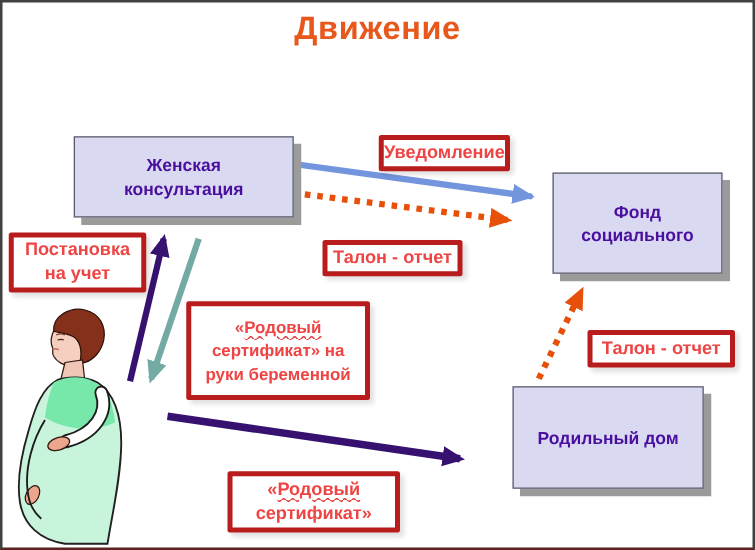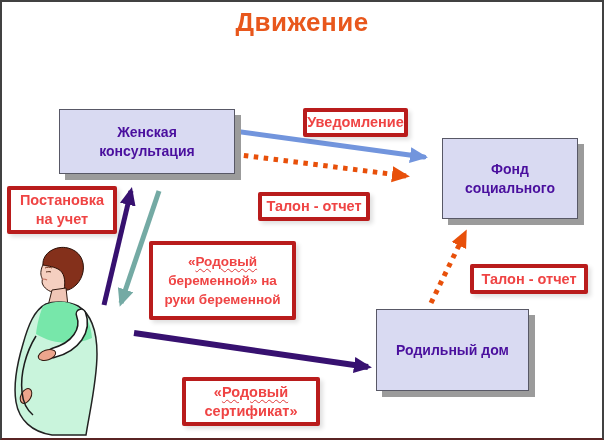--- a/index.html
+++ b/index.html
@@ -26,21 +26,21 @@
     box-shadow:3px 3px 4px rgba(0,0,0,0.12);
   }
   .wavy{text-decoration:underline wavy #e03a3a;text-decoration-thickness:1px;text-underline-offset:2px;}
   #box-consultation{left:57px;top:107px;width:176px;height:65px;}
   #box-notification{left:301px;top:106px;width:105px;height:29px;}
   #box-fund{left:440px;top:136px;width:136px;height:81px;}
   #box-registration{left:5px;top:184px;width:110px;height:48px;}
   #box-talon-top{left:256px;top:190px;width:112px;height:29px;}
   #box-cert-issue{left:147px;top:239px;width:147px;height:79px;font-size:13.5px;}
   #box-talon-right{left:468px;top:262px;width:118px;height:30px;}
-  #box-maternity{left:374px;top:307px;width:153px;height:82px;}
+  #box-maternity{left:408px;top:307px;width:153px;height:82px;}
   #box-certificate{left:180px;top:375px;width:138px;height:49px;}
   #arrows{position:absolute;left:0;top:0;width:604px;height:440px;z-index:2;pointer-events:none;}
   #woman{position:absolute;left:4px;top:242px;width:120px;height:194px;z-index:1;}
 </style>
 </head>
 <body>
 
 <div id="stage">
 
   <div class="title">
@@ -116,21 +116,21 @@
     <div>Постановка</div>
     <div>на учет</div>
   </div>
 
   <div class="box wht" id="box-talon-top">
     <div>Талон - отчет</div>
   </div>
 
   <div class="box wht" id="box-cert-issue">
     <div><span>«</span><span class="wavy">Родовый</span></div>
-    <div>беременной» на</div>
+    <div>сертификат» на</div>
     <div>руки беременной</div>
   </div>
 
   <div class="box wht" id="box-talon-right">
     <div>Талон - отчет</div>
   </div>
 
   <div class="box lav" id="box-maternity">
     <div>Родильный дом</div>
   </div>

